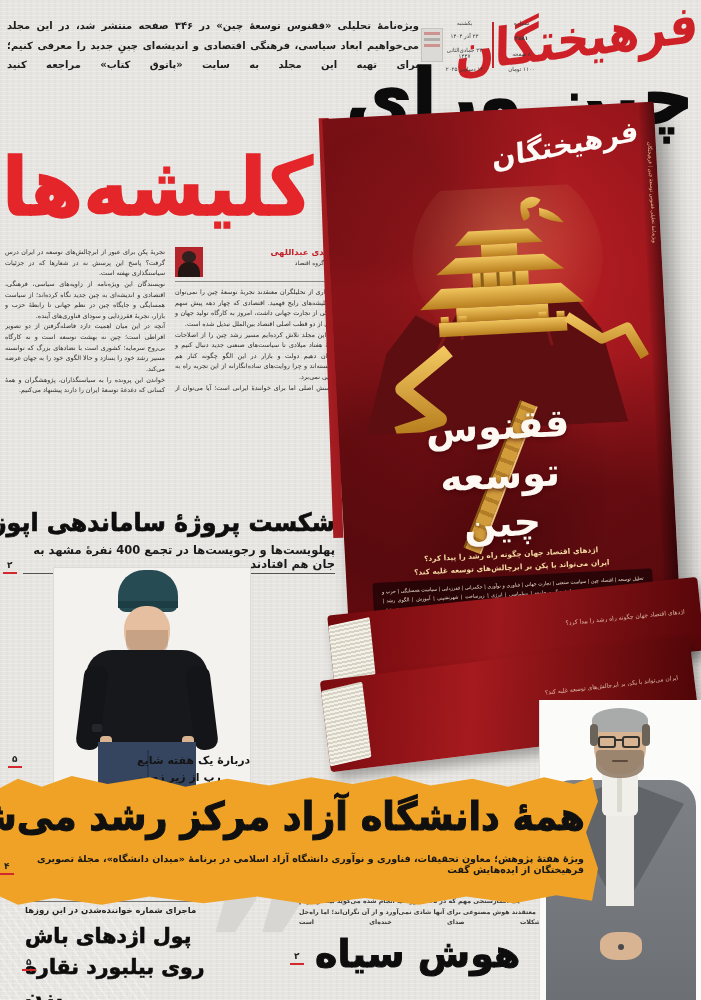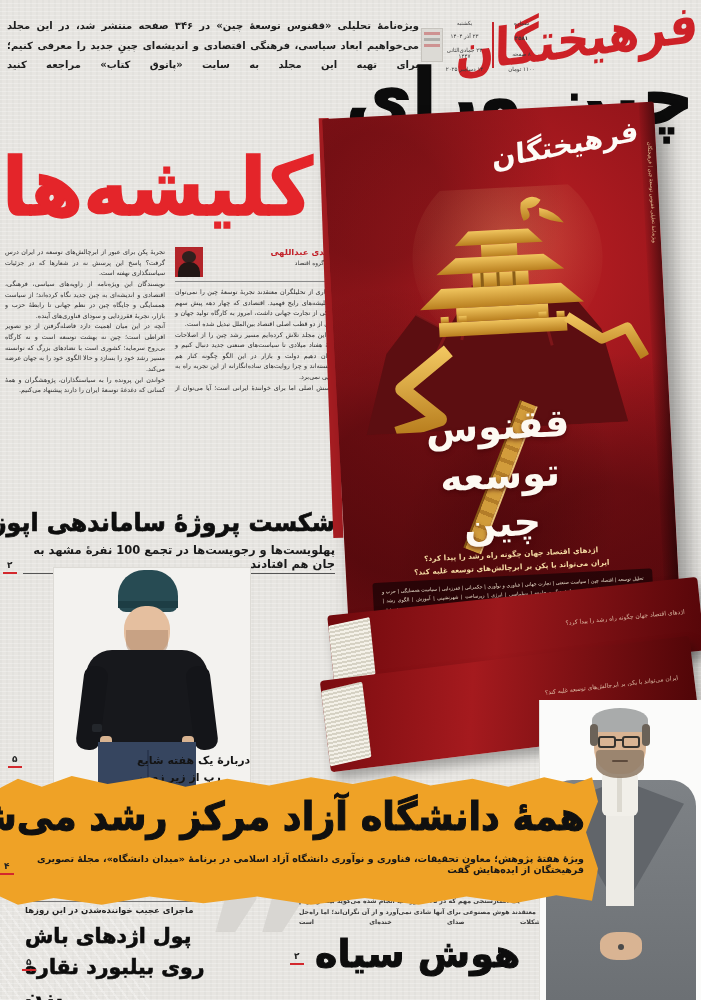--- a/index.html
+++ b/index.html
@@ -194,21 +194,21 @@
 در این مجلد تلاش کرده‌ایم مسیر رشد چین را از اصلاحات دههٔ هفتاد میلادی تا سیاست‌های صنعتی جدید دنبال کنیم و نشان دهیم دولت و بازار در این الگو چگونه کنار هم نشسته‌اند و چرا روایت‌های ساده‌انگارانه از این تجربه راه به جایی نمی‌برد.
 پرسش اصلی اما برای خوانندهٔ ایرانی است؛ آیا می‌توان از تجربهٔ پکن برای عبور از ابرچالش‌های توسعه در ایران درس گرفت؟ پاسخ این پرسش نه در شعارها که در جزئیات سیاستگذاری نهفته است.
 نویسندگان این ویژه‌نامه از زاویه‌های سیاسی، فرهنگی، اقتصادی و اندیشه‌ای به چین جدید نگاه کرده‌اند؛ از سیاست همسایگی و جایگاه چین در نظم جهانی تا رابطهٔ حزب و بازار، تجربهٔ فقرزدایی و سودای فناوری‌های آینده.
 آنچه در این میان اهمیت دارد فاصله‌گرفتن از دو تصویر افراطی است؛ چین نه بهشت توسعه است و نه کارگاه بی‌روح سرمایه؛ کشوری است با تضادهای بزرگ که توانسته مسیر رشد خود را بسازد و حالا الگوی خود را به جهان عرضه می‌کند.
 خواندن این پرونده را به سیاستگذاران، پژوهشگران و همهٔ کسانی که دغدغهٔ توسعهٔ ایران را دارند پیشنهاد می‌کنیم.</div>
   </div>
 
   <div class="abs story2">
     <h2>شکست پروژهٔ ساماندهی اپوزیسیون</h2>
     <div class="sub">
-      <span>پهلویست‌ها و رجویست‌ها در تجمع 100 نفرهٔ مشهد به جان هم افتادند</span>
+      <span>پهلویست‌ها و رجویست‌ها در تجمع 400 نفرهٔ مشهد به جان هم افتادند</span>
       <b class="pageref">۲</b>
     </div>
   </div>
 
   <div class="abs beanie-photo">
     <div class="bp beanie"></div>
     <div class="bp face"></div>
     <div class="bp stubble"></div>
     <div class="bp tee"></div>
     <div class="bp arm-l"></div>
@@ -312,21 +312,21 @@
 
   <div class="abs quote-mark">”</div>
 
   <div class="abs s4">
     <div class="intro">یک افکارسنجی مهم که در ۲۵ کشور دنیا انجام شده می‌گوید بیشتر مردم معتقدند هوش مصنوعی برای آنها شادی نمی‌آورد و از آن نگران‌اند؛ اما راه‌حل مشکلات صدای خنده‌ای است</div>
     <h2>هوش سیاه</h2>
   </div>
   <b class="abs pageref s4-page">۲</b>
 
   <div class="abs s5">
-    <span class="kicker">ماجرای عجیب خواننده‌شدن در این روزها</span>
+    <span class="kicker">ماجرای شماره خواننده‌شدن در این روزها</span>
     <h2>
       <div>پول اژدهای باش</div>
       <div>روی بیلبورد نقاره بزن</div>
     </h2>
   </div>
   <b class="abs pageref s5-page">۵</b>
 
   <div class="abs hatch"></div>
 
   <div class="abs suit-photo">

